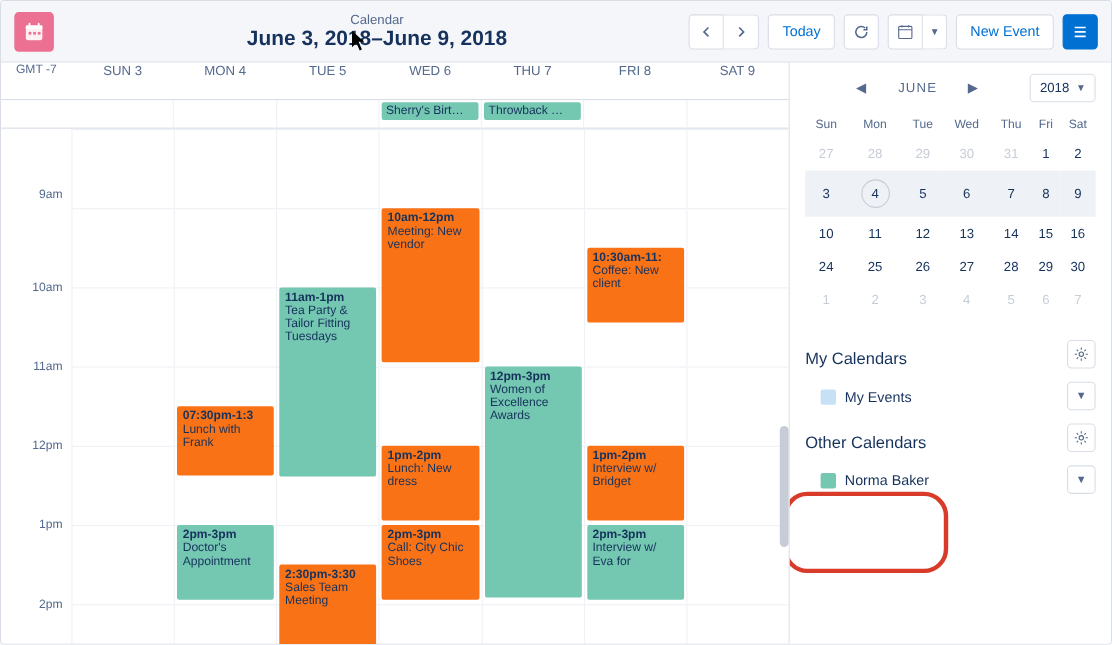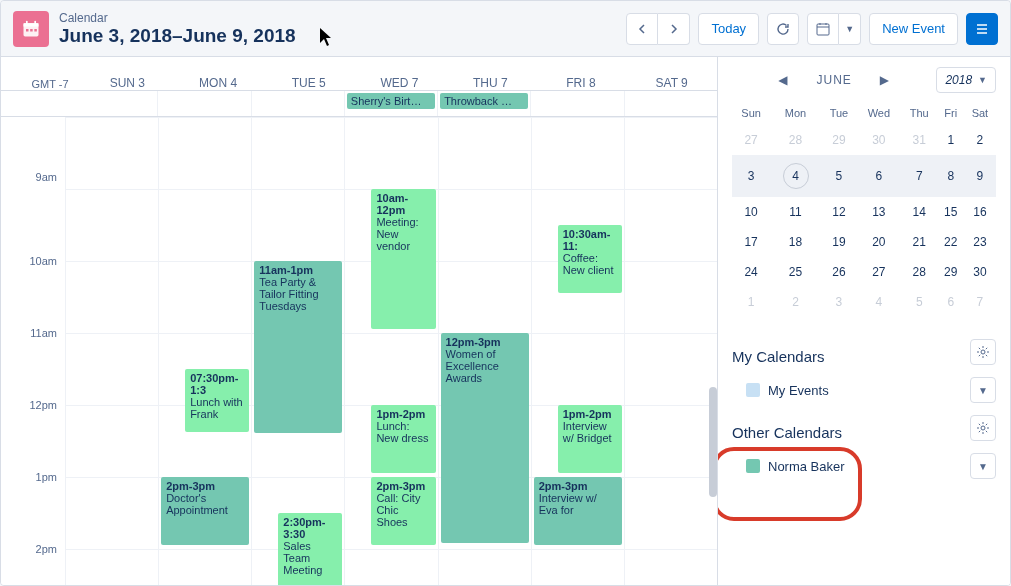--- a/index.html
+++ b/index.html
@@ -1,71 +1,71 @@
 <!DOCTYPE html>
 <html><head>
 <meta charset="utf-8">
 <style>
 * { box-sizing: border-box; margin: 0; padding: 0; }
 body { font-family: -apple-system, BlinkMacSystemFont, "Segoe UI", Arial, sans-serif; font-size: 13px; color: #16325c; background: #f4f6f9; width: 1011px; height: 586px; overflow: hidden; border: 1px solid #d8dde6; border-radius: 4px; }
 
 .header { display: flex; align-items: center; padding: 8px 12px; background: #f4f6f9; border-bottom: 1px solid #d8dde6; height: 56px; }
 .app-icon { width: 36px; height: 36px; background: #eb7092; border-radius: 4px; display: flex; align-items: center; justify-content: center; margin-right: 10px; }
 .app-icon svg { fill: white; }
-.title-block { flex: 1; }
+.title-block { flex: 1; text-align: center; }
 .title-small { font-size: 12px; color: #54698d; }
 .title-large { font-size: 19px; font-weight: 700; color: #16325c; }
 .header-actions { display: flex; align-items: center; gap: 8px; }
 .btn { background: white; border: 1px solid #d8dde6; border-radius: 4px; padding: 6px 12px; font-size: 13px; cursor: pointer; color: #0070d2; display: inline-flex; align-items: center; justify-content: center; height: 32px; }
 .btn-icon { width: 32px; padding: 0; }
 .btn-group { display: flex; }
 .btn-group .btn:first-child { border-top-right-radius: 0; border-bottom-right-radius: 0; }
 .btn-group .btn:last-child { border-top-left-radius: 0; border-bottom-left-radius: 0; border-left: none; }
 .btn-primary { background: #0070d2; color: white; border-color: #0070d2; width: 32px; padding: 0; }
 
 .content { display: flex; height: 530px; background: white; }
 .cal-main { flex: 1; display: flex; flex-direction: column; border-right: 1px solid #d8dde6; overflow: hidden; }
-.cal-header-row { display: flex; border-bottom: 1px solid #d8dde6; height: 34px; align-items: flex-end; padding-left: 17px; }
+.cal-header-row { display: flex; border-bottom: 1px solid #d8dde6; height: 34px; align-items: flex-start; }
 .tz-cell { width: 64px; font-size: 11px; color: #54698d; text-align: center; }
 .day-hdr { flex: 1; text-align: center; font-size: 12px; color: #54698d; font-weight: 400; }
 .allday-row { display: flex; border-bottom: 1px solid #d8dde6; height: 26px; }
 .allday-cell { flex: 1; border-left: 1px solid #eef1f6; padding: 2px; }
 .allday-cell:first-of-type { border-left: none; }
 .allday-event { background: #74c7b1; color: #16325c; font-size: 11px; padding: 2px 4px; border-radius: 2px; white-space: nowrap; overflow: hidden; text-overflow: ellipsis; }
 
 .grid-wrap { flex: 1; overflow-y: auto; position: relative; }
 .grid-inner { display: flex; position: relative; height: 700px; }
 .time-col { width: 64px; position: relative; }
 .time-label { position: absolute; right: 8px; font-size: 11px; color: #54698d; transform: translateY(-50%); }
 .day-col { flex: 1; border-left: 1px solid #eef1f6; position: relative; }
 .hour-line { position: absolute; left: 0; right: 0; border-top: 1px solid #eef1f6; }
 
 .event { position: absolute; left: 2px; right: 2px; border-radius: 2px; padding: 3px 5px; font-size: 11px; color: #16325c; overflow: hidden; }
-.event-blue { background: #86efac; margin-left: 24px; }
+.event-blue { background: #f97316; }
 .event-teal { background: #74c7b1; }
 .event-time { font-weight: 700; display: block; }
 .event-title { display: block; }
 
 .sidebar { width: 292px; padding: 10px 14px; overflow-y: auto; background: white; }
 .mini-nav { display: flex; align-items: center; justify-content: space-between; margin-bottom: 8px; }
 .mini-month { flex: 1; text-align: center; font-size: 12px; letter-spacing: 1px; color: #54698d; display: flex; align-items: center; justify-content: center; gap: 24px; }
 .mini-arrow { cursor: pointer; color: #54698d; padding: 4px; }
-.year-select { border: 1px solid #d8dde6; border-radius: 4px; padding: 5px 8px; font-size: 12px; display: flex; align-items: center; gap: 6px; cursor: pointer; font-style: italic; }
+.year-select { border: 1px solid #d8dde6; border-radius: 4px; padding: 5px 8px; font-size: 12px; display: flex; align-items: center; gap: 6px; cursor: pointer; }
 .mini-grid { width: 100%; border-collapse: collapse; margin-bottom: 16px; }
 .mini-grid th { font-size: 11px; color: #54698d; font-weight: 400; padding: 6px 0; }
 .mini-grid td { text-align: center; font-size: 12px; padding: 8px 0; cursor: pointer; color: #16325c; }
 .mini-grid td.muted { color: #c7cdd7; }
 .mini-grid td.today span { display: inline-flex; width: 26px; height: 26px; border: 1px solid #c7cdd7; border-radius: 50%; align-items: center; justify-content: center; }
 .mini-grid tr.highlight-week { background: #eef1f6; }
 
 .section-head { display: flex; align-items: flex-end; justify-content: space-between; padding: 6px 0; }
 .section-title { font-size: 15px; color: #16325c; }
 .gear-btn { border: 1px solid #d8dde6; border-radius: 4px; width: 26px; height: 26px; display: flex; align-items: center; justify-content: center; cursor: pointer; background: white; }
 .cal-item { display: flex; align-items: center; justify-content: space-between; padding: 6px 0 6px 14px; }
-.cal-item-left { display: flex; align-items: flex-start; gap: 8px; }
+.cal-item-left { display: flex; align-items: flex-end; gap: 8px; }
 .swatch { width: 14px; height: 14px; border-radius: 2px; }
 .chev-btn { border: 1px solid #d8dde6; border-radius: 4px; width: 26px; height: 26px; display: flex; align-items: center; justify-content: center; cursor: pointer; background: white; font-size: 10px; color: #54698d; }
 
 .highlight-ring { position: absolute; border: 4px solid #d83b2a; border-radius: 22px; pointer-events: none; }
 .scrollbar-fake { position: absolute; right: 0; top: 270px; width: 8px; height: 110px; background: #c7cdd7; border-radius: 4px; }
 
 .cursor-arrow { position: absolute; left: 320px; top: 28px; pointer-events: none; }
 
 ::-webkit-scrollbar { width: 10px; }
 ::-webkit-scrollbar-thumb { background: #c7cdd7; border-radius: 5px; }
@@ -136,21 +136,21 @@
 </div>
 
 <div class="content">
   <div class="cal-main">
     <div class="cal-header-row">
       <div class="tz-cell">GMT -7</div>
       <div id="day-headers" style="display:flex;flex:1">
           <div class="day-hdr">SUN 3</div>
           <div class="day-hdr">MON 4</div>
           <div class="day-hdr">TUE 5</div>
-          <div class="day-hdr">WED 7</div>
+          <div class="day-hdr">WED 6</div>
           <div class="day-hdr">THU 7</div>
           <div class="day-hdr">FRI 8</div>
           <div class="day-hdr">SAT 9</div>
         </div>
     </div>
     <div class="allday-row">
       <div class="tz-cell"></div>
       <div id="allday-cells" style="display:flex;flex:1">
           <div class="allday-cell"></div>
           <div class="allday-cell"></div>
@@ -335,29 +335,20 @@
           <tr>
             <td>10</td>
             <td>11</td>
             <td>12</td>
             <td>13</td>
             <td>14</td>
             <td>15</td>
             <td>16</td>
           </tr>
           <tr>
-            <td>17</td>
-            <td>18</td>
-            <td>19</td>
-            <td>20</td>
-            <td>21</td>
-            <td>22</td>
-            <td>23</td>
-          </tr>
-          <tr>
             <td>24</td>
             <td>25</td>
             <td>26</td>
             <td>27</td>
             <td>28</td>
             <td>29</td>
             <td>30</td>
           </tr>
           <tr>
             <td class="muted">1</td>

